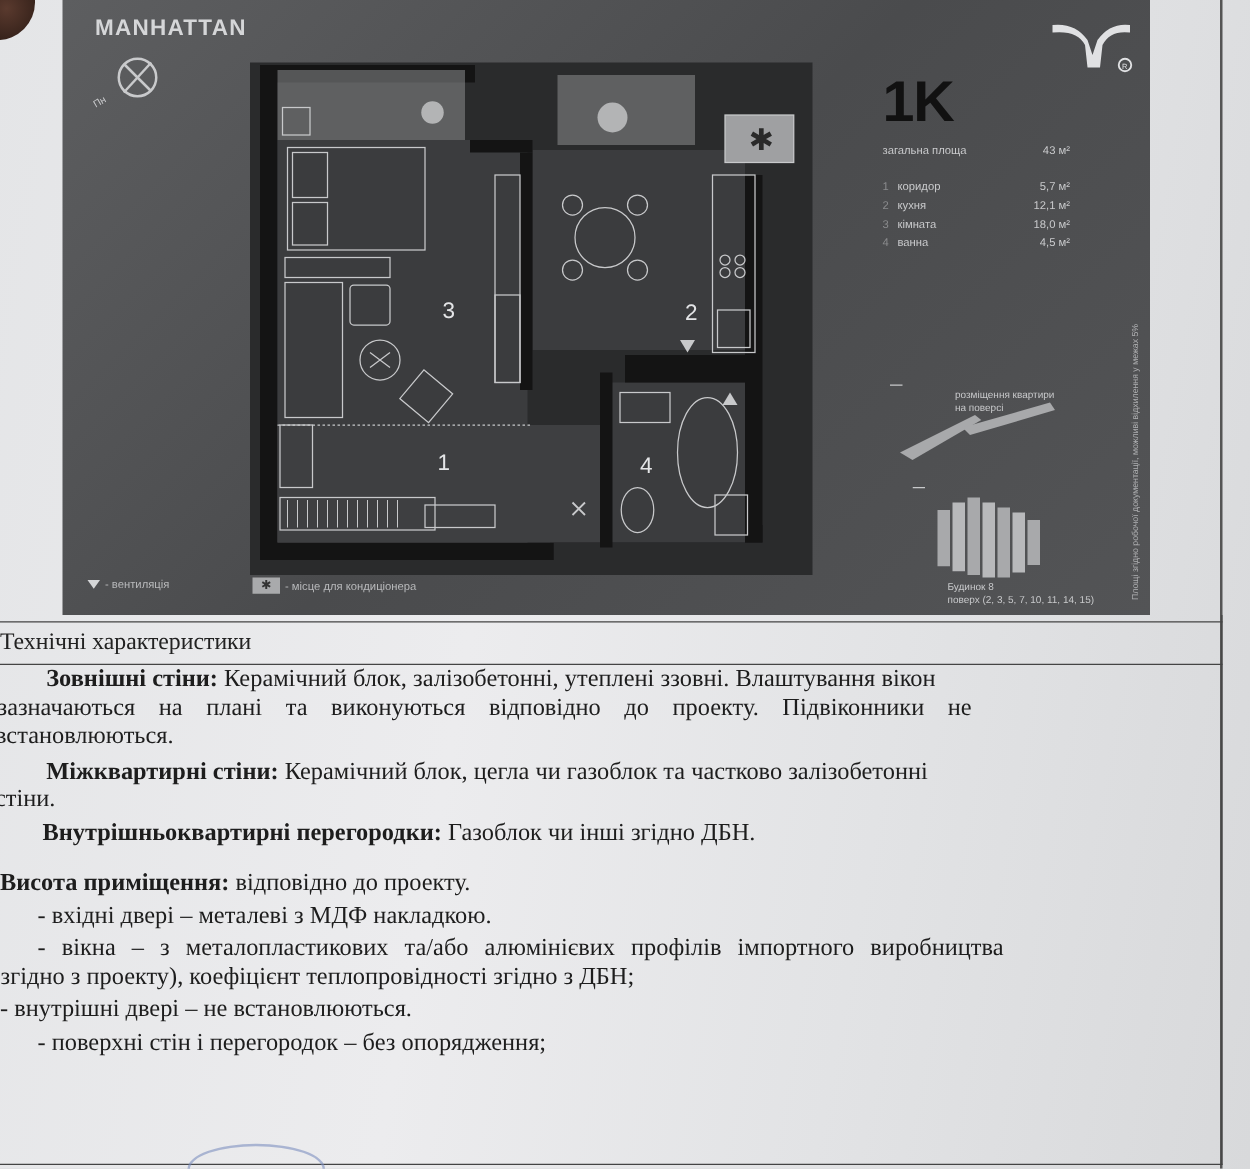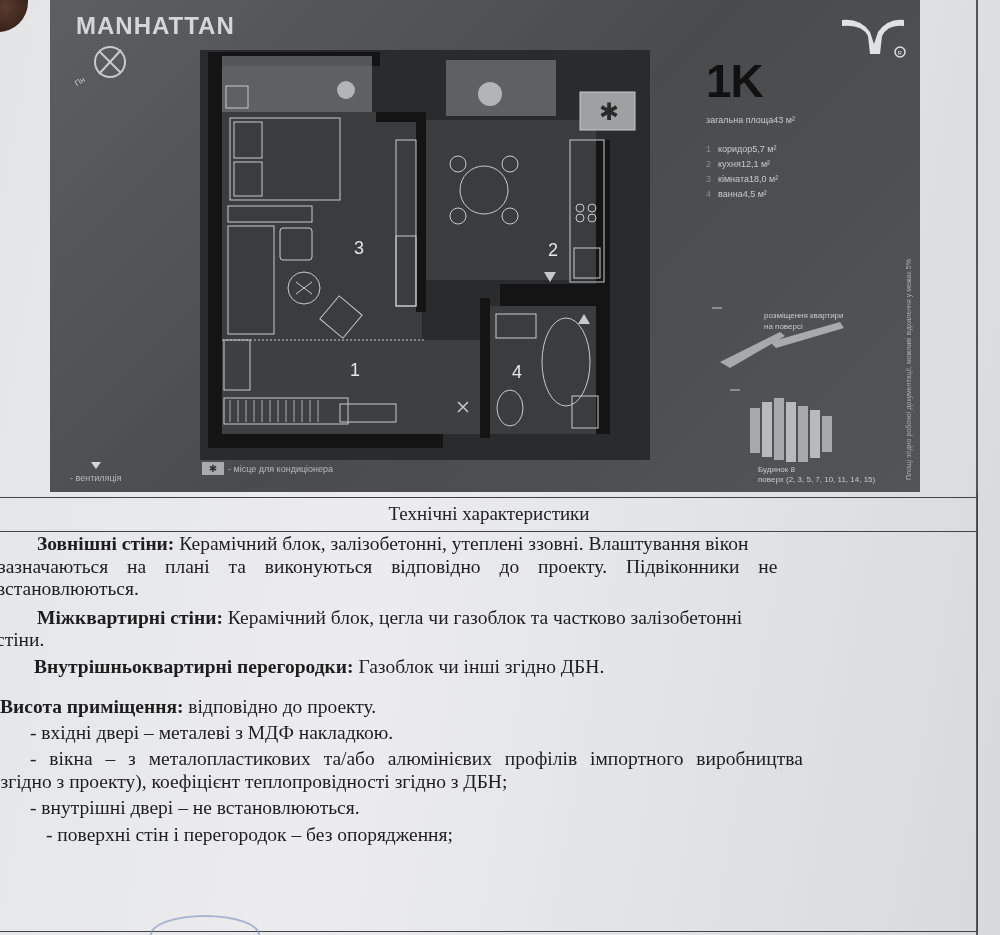--- a/index.html
+++ b/index.html
@@ -20,61 +20,61 @@
     border-radius: 0 0 30px 0;
   }
   .plan {
     position: absolute; left: 50px; top: 0; width: 870px; height: 492px;
     background: linear-gradient(135deg, #5d5e60 0%, #4a4b4d 50%, #535456 100%);
     overflow: hidden;
   }
   .brand {
     position: absolute; left: 26px; top: 12px;
     font-family: "Liberation Sans", sans-serif; font-weight: bold;
-    font-size: 24px; letter-spacing: 1px; color: #d5d6d8;
+    font-size: 18px; letter-spacing: 1px; color: #d5d6d8;
   }
   .compass { position: absolute; left: 22px; top: 42px; width: 60px; height: 45px; }
   .logo { position: absolute; left: 790px; top: 14px; width: 70px; height: 50px; }
 
   .floor { position: absolute; left: 150px; top: 40px; width: 470px; height: 440px; }
 
   .apt-type {
     position: absolute; left: 656px; top: 54px;
     font-family: "Liberation Sans", sans-serif; font-weight: bold;
     font-size: 46px; color: #111; letter-spacing: -1px;
   }
   .area-table { position: absolute; left: 656px; top: 112px; width: 150px;
     font-family: "Liberation Sans", sans-serif; font-size: 9px; color: #c9cacc; }
-  .area-row { display: flex; height: 15px; align-items: center; }
+  .area-row { display: flex; justify-content: space-between; height: 15px; align-items: center; }
   .area-row.total { margin-bottom: 14px; }
   .area-row .num { color: #8a8b8d; width: 12px; display: inline-block; }
   .side-text {
     position: absolute; left: 855px; top: 480px; transform-origin: left top;
     transform: rotate(-90deg); font-family: "Liberation Sans", sans-serif;
     font-size: 7px; color: #b0b1b3; white-space: nowrap; width: 300px;
   }
   .placement { position: absolute; left: 660px; top: 302px; width: 140px; height: 90px; }
   .placement-label { position: absolute; left: 714px; top: 310px;
     font-family: "Liberation Sans", sans-serif; font-size: 8px; color: #c8c9cb; line-height: 11px; width: 80px; }
   .building { position: absolute; left: 680px; top: 388px; width: 110px; height: 80px; }
   .building-label { position: absolute; left: 708px; top: 465px;
     font-family: "Liberation Sans", sans-serif; font-size: 8px; color: #c8c9cb; line-height: 10px; }
 
   .legend { position: absolute; top: 462px; font-family: "Liberation Sans", sans-serif;
     font-size: 9px; color: #b8b9bb; display: flex; align-items: center; gap: 4px; }
-  .legend.vent { left: 20px; flex-direction: column; }
+  .legend.vent { left: 20px; }
   .legend.ac { left: 152px; }
   .legend .tri { width: 0; height: 0; border-left: 5px solid transparent; border-right: 5px solid transparent; border-top: 7px solid #d5d6d8; }
   .legend .acbox { width: 22px; height: 13px; background: #a9aaac; color: #333; font-size: 10px; text-align: center; line-height: 13px; }
 
   .frame { position: absolute; left: 0; top: 492px; width: 978px; height: 440px;
     border-right: 1.5px solid #444; border-bottom: 1.5px solid #444; }
   .title-bar { position: absolute; left: 0; top: 497px; width: 978px; height: 35px;
     border-top: 1.5px solid #444; border-bottom: 1.5px solid #444;
-    text-align: center; font-size: 19px; line-height: 32px; color: #222; }
+    text-align: left; font-size: 19px; line-height: 32px; color: #222; }
   .vline { position: absolute; left: 976px; top: 0; width: 1.5px; height: 935px; background: #555; }
   .body-text { position: absolute; left: 0; top: 533px; width: 970px; font-size: 19.5px; line-height: 22.5px; color: #1d1d1d; }
   .para { text-indent: 0; }
   .para b { font-weight: bold; }
   .p-indent { padding-left: 37px; }
   .stamp { position: absolute; left: 150px; top: 915px; width: 110px; height: 40px;
     border: 2px solid #7d8fbf; border-radius: 50%; opacity: 0.6; }
 </style>
 </head>
 <body>
@@ -260,17 +260,17 @@
     <b>Внутрішньоквартирні перегородки:</b>
     <span>Газоблок чи інші згідно ДБН.</span>
   </div>
   <div class="para" style="margin-top:18px;">
     <b>Висота приміщення:</b>
     <span>відповідно до проекту.</span>
   </div>
   <div class="para" style="padding-left:30px;margin-top:3px;">- вхідні двері  – металеві з МДФ накладкою.</div>
   <div class="para" style="padding-left:30px;margin-top:4px;word-spacing:8px;">- вікна – з металопластикових та/або алюмінієвих профілів імпортного виробництва</div>
   <div class="para" style="margin-left:-6px;">(згідно з проекту), коефіцієнт теплопровідності згідно з ДБН;</div>
-  <div class="para" style="padding-left:30px;margin-top:4px;">- внутрішні двері – не встановлюються.</div>
-  <div class="para" style="padding-left:46px;margin-top:4px;">- поверхні стін і перегородок – без опорядження;</div>
+  <div class="para" style="margin-top:4px;">- внутрішні двері – не встановлюються.</div>
+  <div class="para" style="padding-left:30px;margin-top:4px;">- поверхні стін і перегородок – без опорядження;</div>
 </div>
 
 <div class="stamp"></div>
 
 </body></html>

